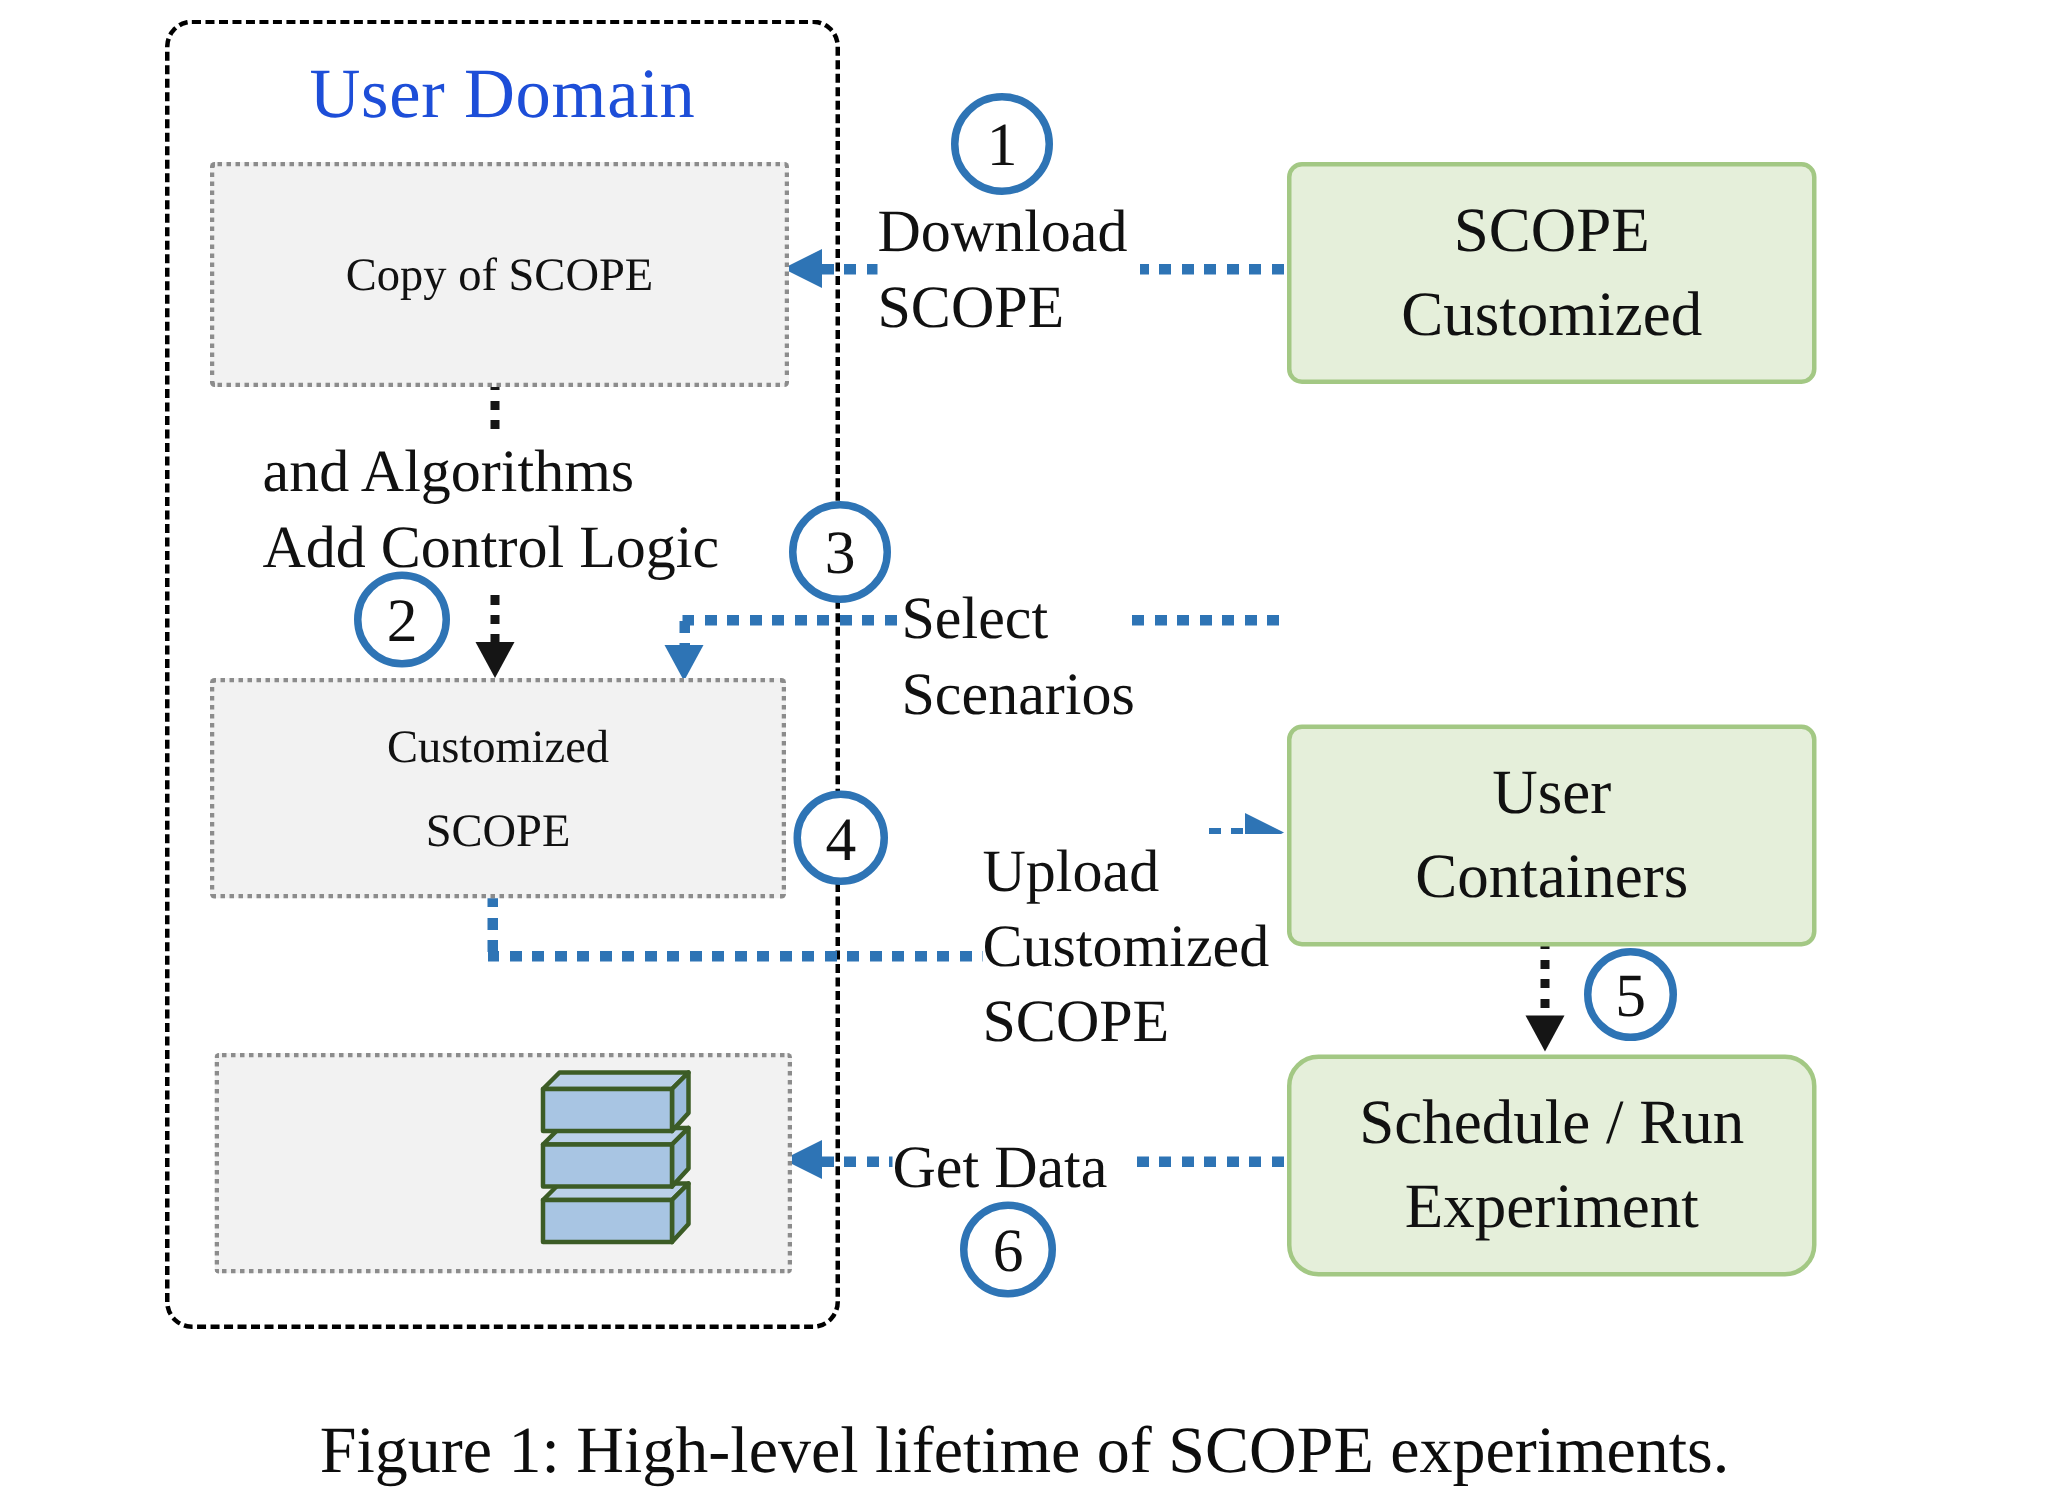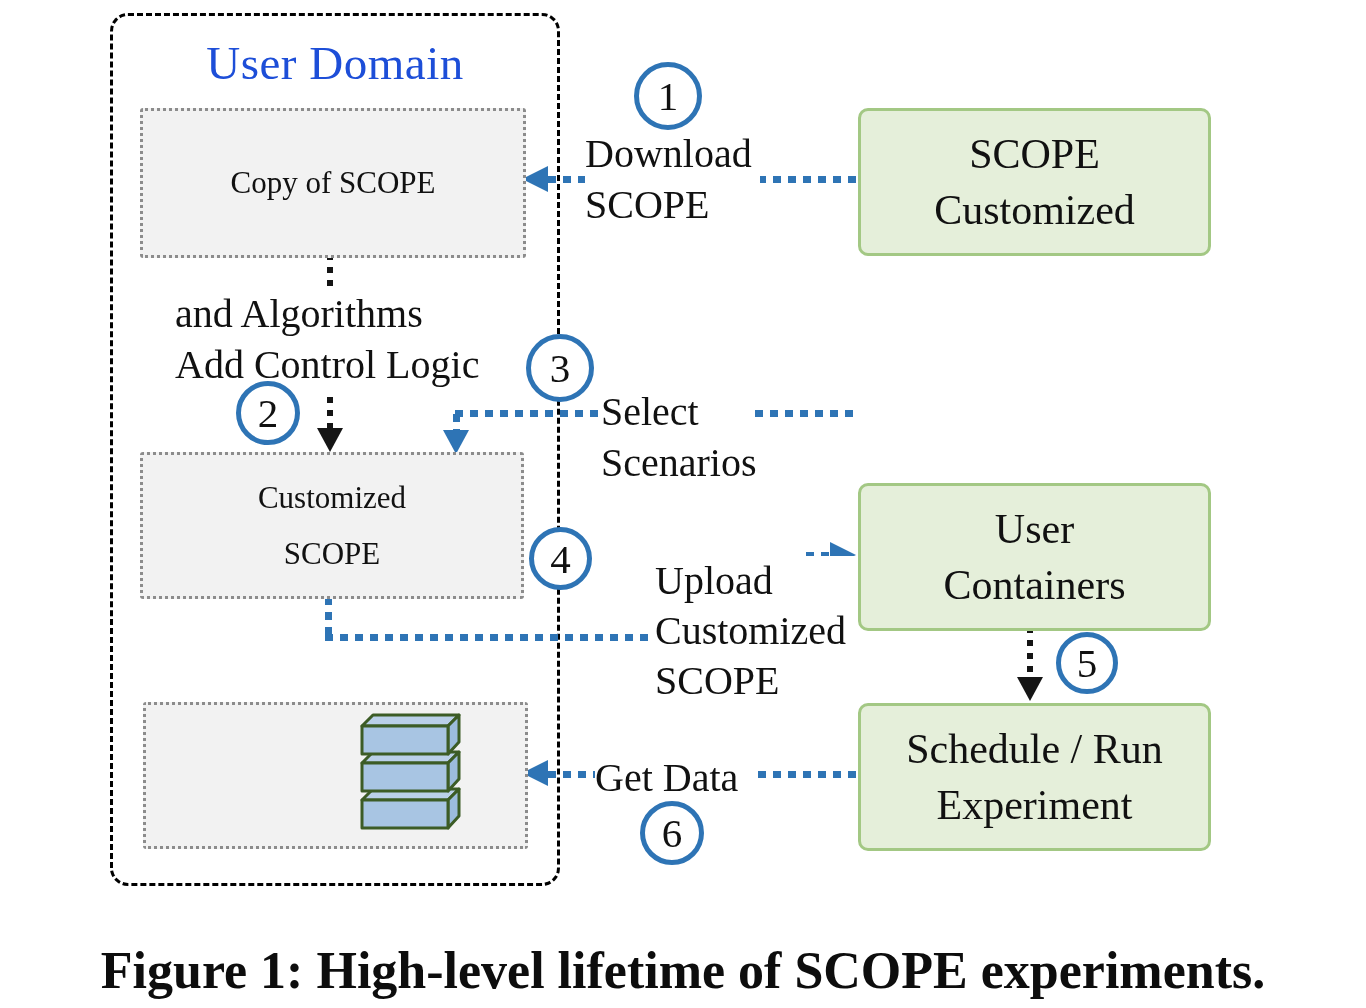--- a/index.html
+++ b/index.html
@@ -29,21 +29,21 @@
   .head.right{border-top:13px solid transparent;border-bottom:13px solid transparent;border-left:26px solid #2E74B5;}
   .head.down-blue {border-left:13px solid transparent;border-right:13px solid transparent;border-top:24px solid #2E74B5;}
   .head.down-black{border-left:13px solid transparent;border-right:13px solid transparent;border-top:24px solid #151515;}
   
   .albl{position:absolute;background:#ffffff;font-size:40px;line-height:51px;color:#111;}
   
   .circle{position:absolute;box-sizing:border-box;border:5px solid #2E74B5;border-radius:50%;
     background:#ffffff;display:flex;align-items:center;justify-content:center;
     font-size:41px;color:#111;}
   .caption{position:absolute;left:0;top:941px;width:100%;text-align:center;
-    font-size:52px;font-weight:bold;color:#0d0d0d;}
+    font-size:44px;font-weight:normal;color:#0d0d0d;}
   .dbsvg{position:absolute;left:352px;top:707px;}
 </style>
 </head>
 <body>
 
 <div class="canvas">
 
   <div class="domain" style="left:110px;top:13px;width:444px;height:867px;">
     <div class="domain-title">User Domain</div>
   </div>
@@ -97,21 +97,21 @@
   </svg>
 
   <div class="green" style="left:858px;top:108px;width:347px;height:142px;">
     <div>SCOPE</div>
     <div>Customized</div>
   </div>
   <div class="green" style="left:858px;top:483px;width:347px;height:142px;">
     <div>User</div>
     <div>Containers</div>
   </div>
-  <div class="green" style="left:858px;top:703px;width:347px;height:142px;">
+  <div class="green" style="left:858px;top:703px;width:347px;height:142px;border-radius:21px;">
     <div>Schedule / Run</div>
     <div>Experiment</div>
   </div>
 
   <div class="albl" style="left:585px;top:128px;width:175px;">
     <div>Download</div>
     <div>SCOPE</div>
   </div>
   <div class="albl" style="left:175px;top:288px;width:310px;">
     <div>and Algorithms</div>

